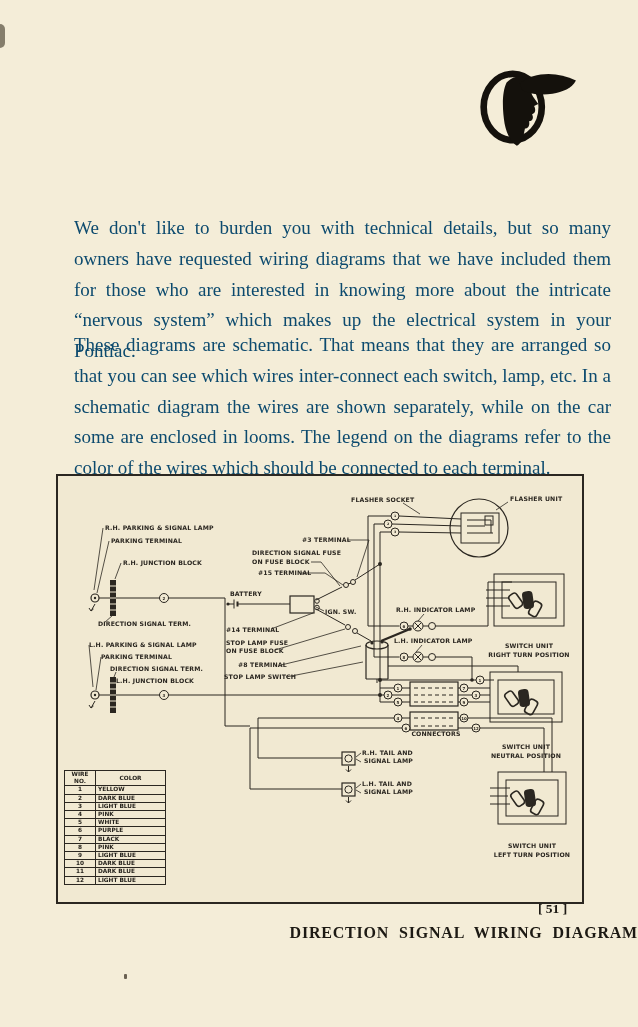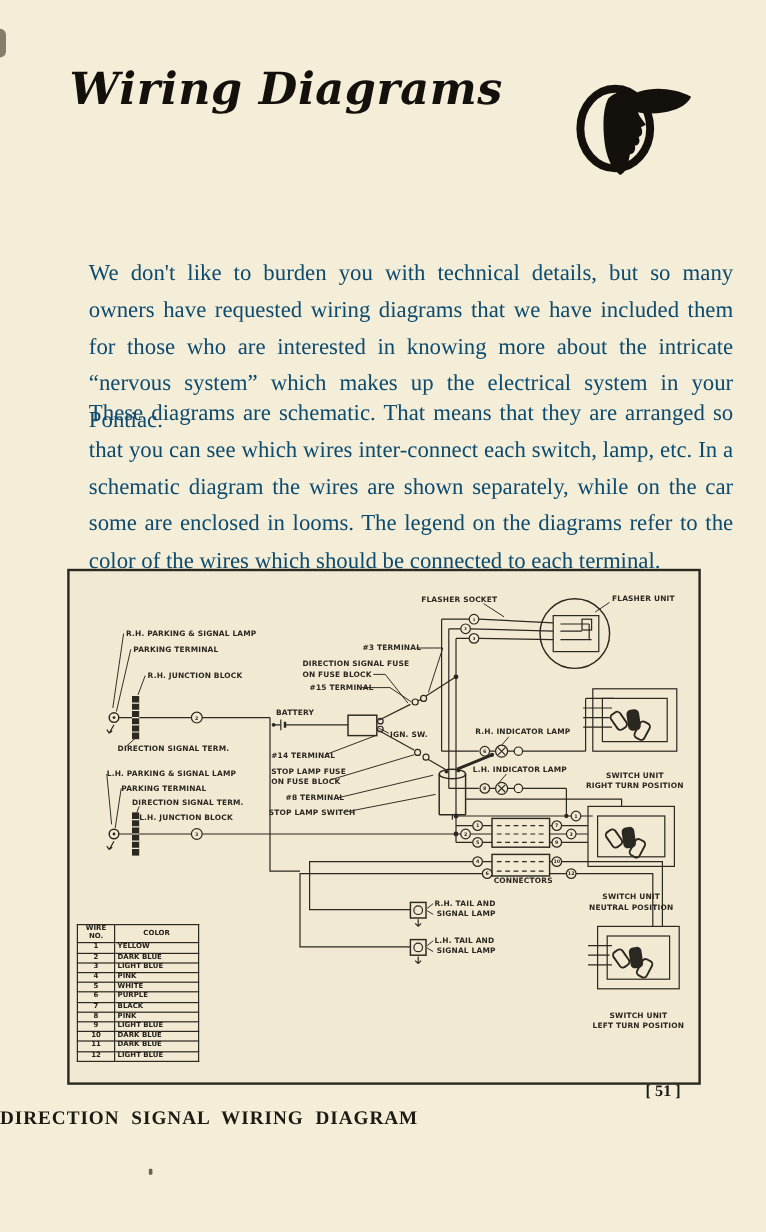--- a/index.html
+++ b/index.html
@@ -31,37 +31,36 @@
   .snum{font:700 3.2px "DejaVu Sans", sans-serif;fill:#2b2721;}
   .legend{
     position:absolute;left:6px;top:294px;width:102px;border-collapse:collapse;
     font:700 5.8px "DejaVu Sans", sans-serif;color:#26231d;
   }
   .legend th,.legend td{border:1px solid #2b2721;padding:0 2px;height:7.2px;line-height:7.2px;}
   .legend th{text-align:center;}
   .legend td.no{width:26px;text-align:center;}
   .legend td.col{text-align:left;}
   .caption{
-    position:absolute;top:924px;left:0;width:100%;text-align:left;margin:0;
+    position:absolute;top:924px;left:0;width:100%;text-align:right;margin:0;
     font-family:"Liberation Serif", serif;font-weight:700;font-size:16px;
     letter-spacing:.8px;word-spacing:5px;color:#1d1a14;
   }
   .pagenum{
     position:absolute;top:901px;left:538px;
     font-family:"Liberation Serif", serif;font-weight:700;font-size:13.5px;color:#1d1a14;
   }
   .speck{position:absolute;left:124px;top:974px;width:3px;height:5px;background:#6a6152;border-radius:1px;}
 </style>
 </head>
 <body>
 
 <div class="page">
   <div class="edge-blob"></div>
 
-  <h1 class="title">Wiring Diagrams</h1>
 
   <svg class="logo" viewBox="0 0 100 86">
     <ellipse cx="36" cy="46" rx="28.5" ry="32.5" fill="none" stroke="#14110c" stroke-width="6.5"></ellipse>
     <path fill="#14110c" d="M30,22 C38,13 50,15 53,25 C54,29 54,33 56,36 L61,43 L57,45 C59,49 58,52 55,53 C57,57 55,60 52,60 C53,64 51,67 48,67 L47,72 C46,78 44,82 40,84 C34,80 30,72 28,62 C26,50 25,32 30,22 Z"></path>
     <path fill="#14110c" d="M43,23 C57,11 80,11 98,20 C94,28 85,31 75,33 C63,35 51,33 45,29 Z"></path>
   </svg>
 
   <p class="para para1">We don't like to burden you with technical details, but so many owners have requested wiring diagrams that we have included them for those who are interested in knowing more about the intricate “nervous system” which makes up the electrical system in your Pontiac.</p>
   <p class="para para2">These diagrams are schematic. That means that they are arranged so that you can see which wires inter-connect each switch, lamp, etc. In a schematic diagram the wires are shown separately, while on the car some are enclosed in looms. The legend on the diagrams refer to the color of the wires which should be connected to each terminal.</p>
 

